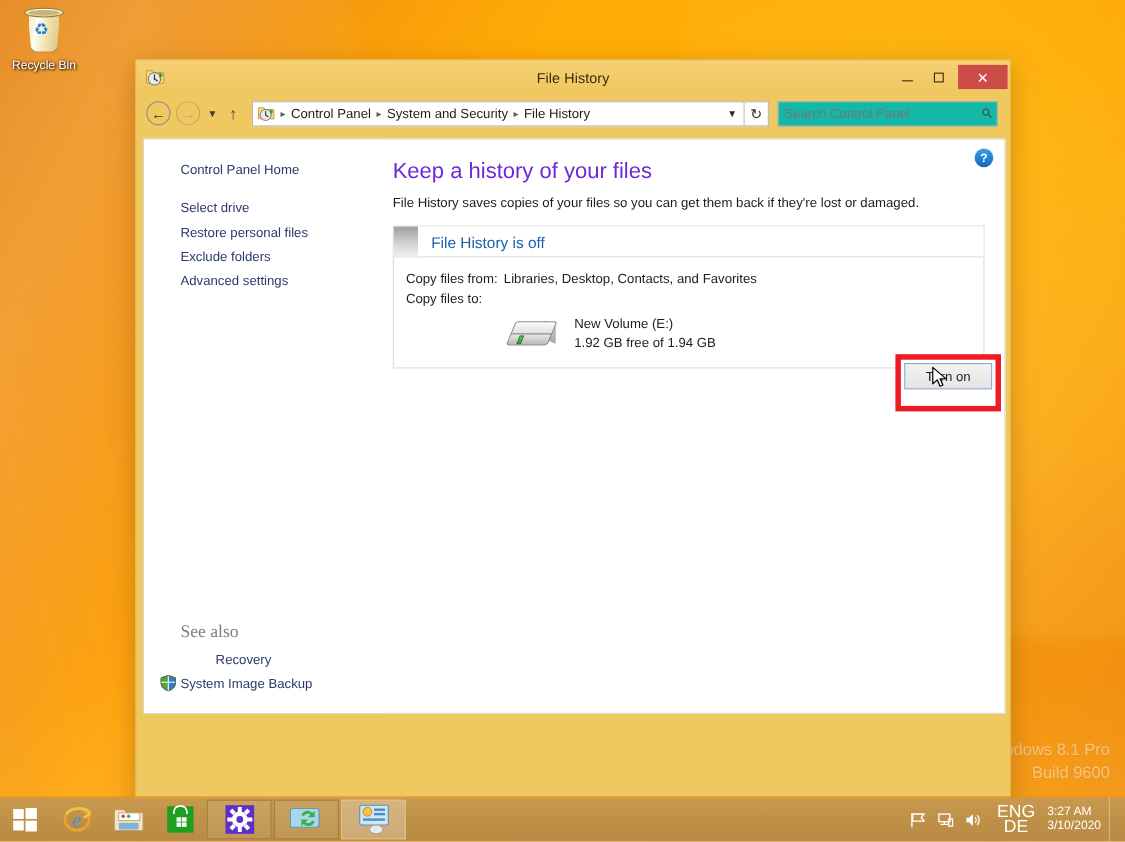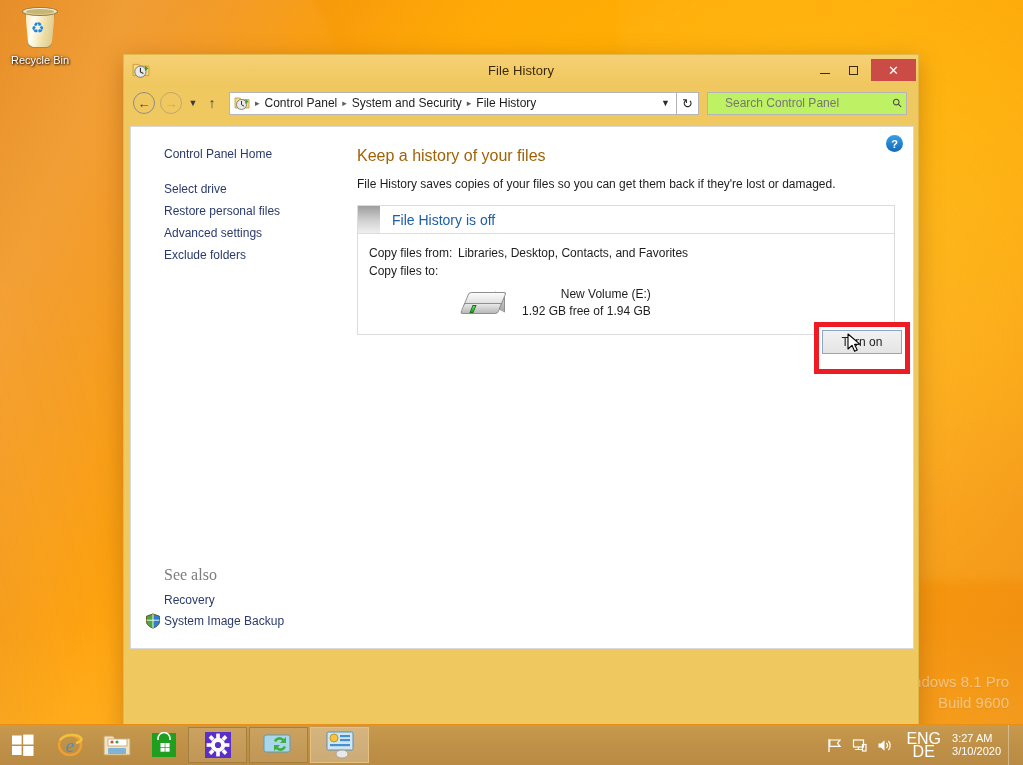--- a/index.html
+++ b/index.html
@@ -182,23 +182,23 @@
     font-size: 9px; color: #2a2a2a; cursor: default;
   }
   #bc-refresh {
     width: 22px; height: 23px; border: 1px solid #b5b5b5; border-left: none;
     background: #fff;
     display: flex; align-items: center; justify-content: center;
     font-size: 13px; color: #2a2a2a; cursor: default;
   }
   #search-box {
     width: 200px; height: 23px; margin-left: 8px;
-    background: #bef264; border: 1px solid #b5b5b5;
+    background: #14b8a6; border: 1px solid #b5b5b5;
     display: flex; align-items: center;
-    padding: 0 4px 0 17px;
+    padding: 0 4px 0 5px;
   }
   #search-input {
     flex: 1; border: none; outline: none;
     font-size: 12px; color: #1d1d1d;
     font-family: "Liberation Sans", sans-serif;
     background: transparent;
   }
   #search-input::placeholder { color: #767676; }
   #search-icon { font-size: 12px; color: #4a4a4a; transform: rotate(-45deg); }
 
@@ -227,34 +227,34 @@
   #cp-home { margin-bottom: 13px; }
   #see-also-wrap { position: absolute; left: 0; bottom: 16px; width: 100%; }
   #see-also-label {
     font-size: 16px; color: #7d7d7d;
     padding: 2px 0 6px 33px;
     font-family: Liberation Serif, serif;
   }
   .sa-row { display: flex; align-items: center; padding: 3px 0 3px 14px; cursor: default; }
   .sa-row .sa-icon { width: 16px; height: 16px; margin-right: 3px; flex: none; }
   .sa-row .sa-text { font-size: 12px; color: #2b3a6b; }
-  #recovery-link { padding-left: 33px; }
+  #recovery-link { padding-left: 33px; margin-left: 32px; }
 
   
   #right-pane { flex: 1; position: relative; padding: 18px 18px 0 8px; }
   #help-icon {
     position: absolute; right: 10px; top: 8px;
     width: 17px; height: 17px; border-radius: 50%;
     background: linear-gradient(180deg, #38a0e8 0%, #1568b8 100%);
     color: #fff; font-size: 11px; font-weight: bold;
     display: flex; align-items: center; justify-content: center;
     cursor: default;
   }
   #page-heading {
-    font-size: 16px; color: #a16207; font-weight: normal;
+    font-size: 20px; color: #6d28d9; font-weight: normal;
     margin-bottom: 9px; line-height: 22px;
   }
   #page-sub { font-size: 12px; color: #1d1d1d; margin-bottom: 13px; line-height: 16px; }
 
   #status-panel { border: 1px solid #dcdcdc; background: #fff; }
   #status-header {
     display: flex; align-items: stretch;
     height: 28px;
     border-bottom: 1px solid #dcdcdc;
     background: #fff;
@@ -265,21 +265,21 @@
   }
   #status-text {
     flex: 1; display: flex; align-items: center;
     padding-left: 12px;
     font-size: 14px; color: #1b5eab;
   }
   #status-body { padding: 10px 0 14px 0; }
   .kv-row { display: flex; font-size: 12px; color: #1d1d1d; line-height: 18px; }
   .kv-label { width: 100px; flex: none; padding-left: 11px; }
   .kv-value { flex: 1; }
-  #drive-row { display: flex; align-items: center; padding: 6px 0 0 104px; text-align: right; }
+  #drive-row { display: flex; align-items: center; padding: 6px 0 0 104px; }
   #drive-icon { width: 46px; height: 34px; position: relative; flex: none; margin-right: 14px; }
   .drv-top {
     position: absolute; left: 4px; top: 6px; width: 38px; height: 14px;
     background: linear-gradient(180deg, #fbfbfb 0%, #dcdcdc 100%);
     border: 1px solid #8f8f8f;
     border-radius: 3px;
     transform: skewX(-22deg);
   }
   .drv-front {
     position: absolute; left: 0px; top: 17px; width: 38px; height: 11px;
@@ -446,22 +446,22 @@
         <span id="search-icon">⚲</span>
       </div>
     </div>
 
     <div id="content">
 
       <div id="left-pane">
         <span class="cp-link" id="cp-home">Control Panel Home</span>
         <span class="cp-link">Select drive</span>
         <span class="cp-link">Restore personal files</span>
+        <span class="cp-link">Exclude folders</span>
         <span class="cp-link">Advanced settings</span>
-        <span class="cp-link">Exclude folders</span>
 
         <div id="see-also-wrap">
           <div id="see-also-label">See also</div>
           <div class="sa-row" id="recovery-link">
             <span class="sa-text">Recovery</span>
           </div>
           <div class="sa-row">
             <svg class="sa-icon" viewBox="0 0 16 16">
               <path d="M8 1 L14.5 3.3 V8 c0 3.6-2.9 6-6.5 7 C4.4 14 1.5 11.6 1.5 8 V3.3 Z" fill="#f0d24e" stroke="#7a6a1e" stroke-width="0.7"></path>
               <path d="M8 1 L14.5 3.3 V8 c0 3.6-2.9 6-6.5 7 Z" fill="#2f7fd0"></path>

